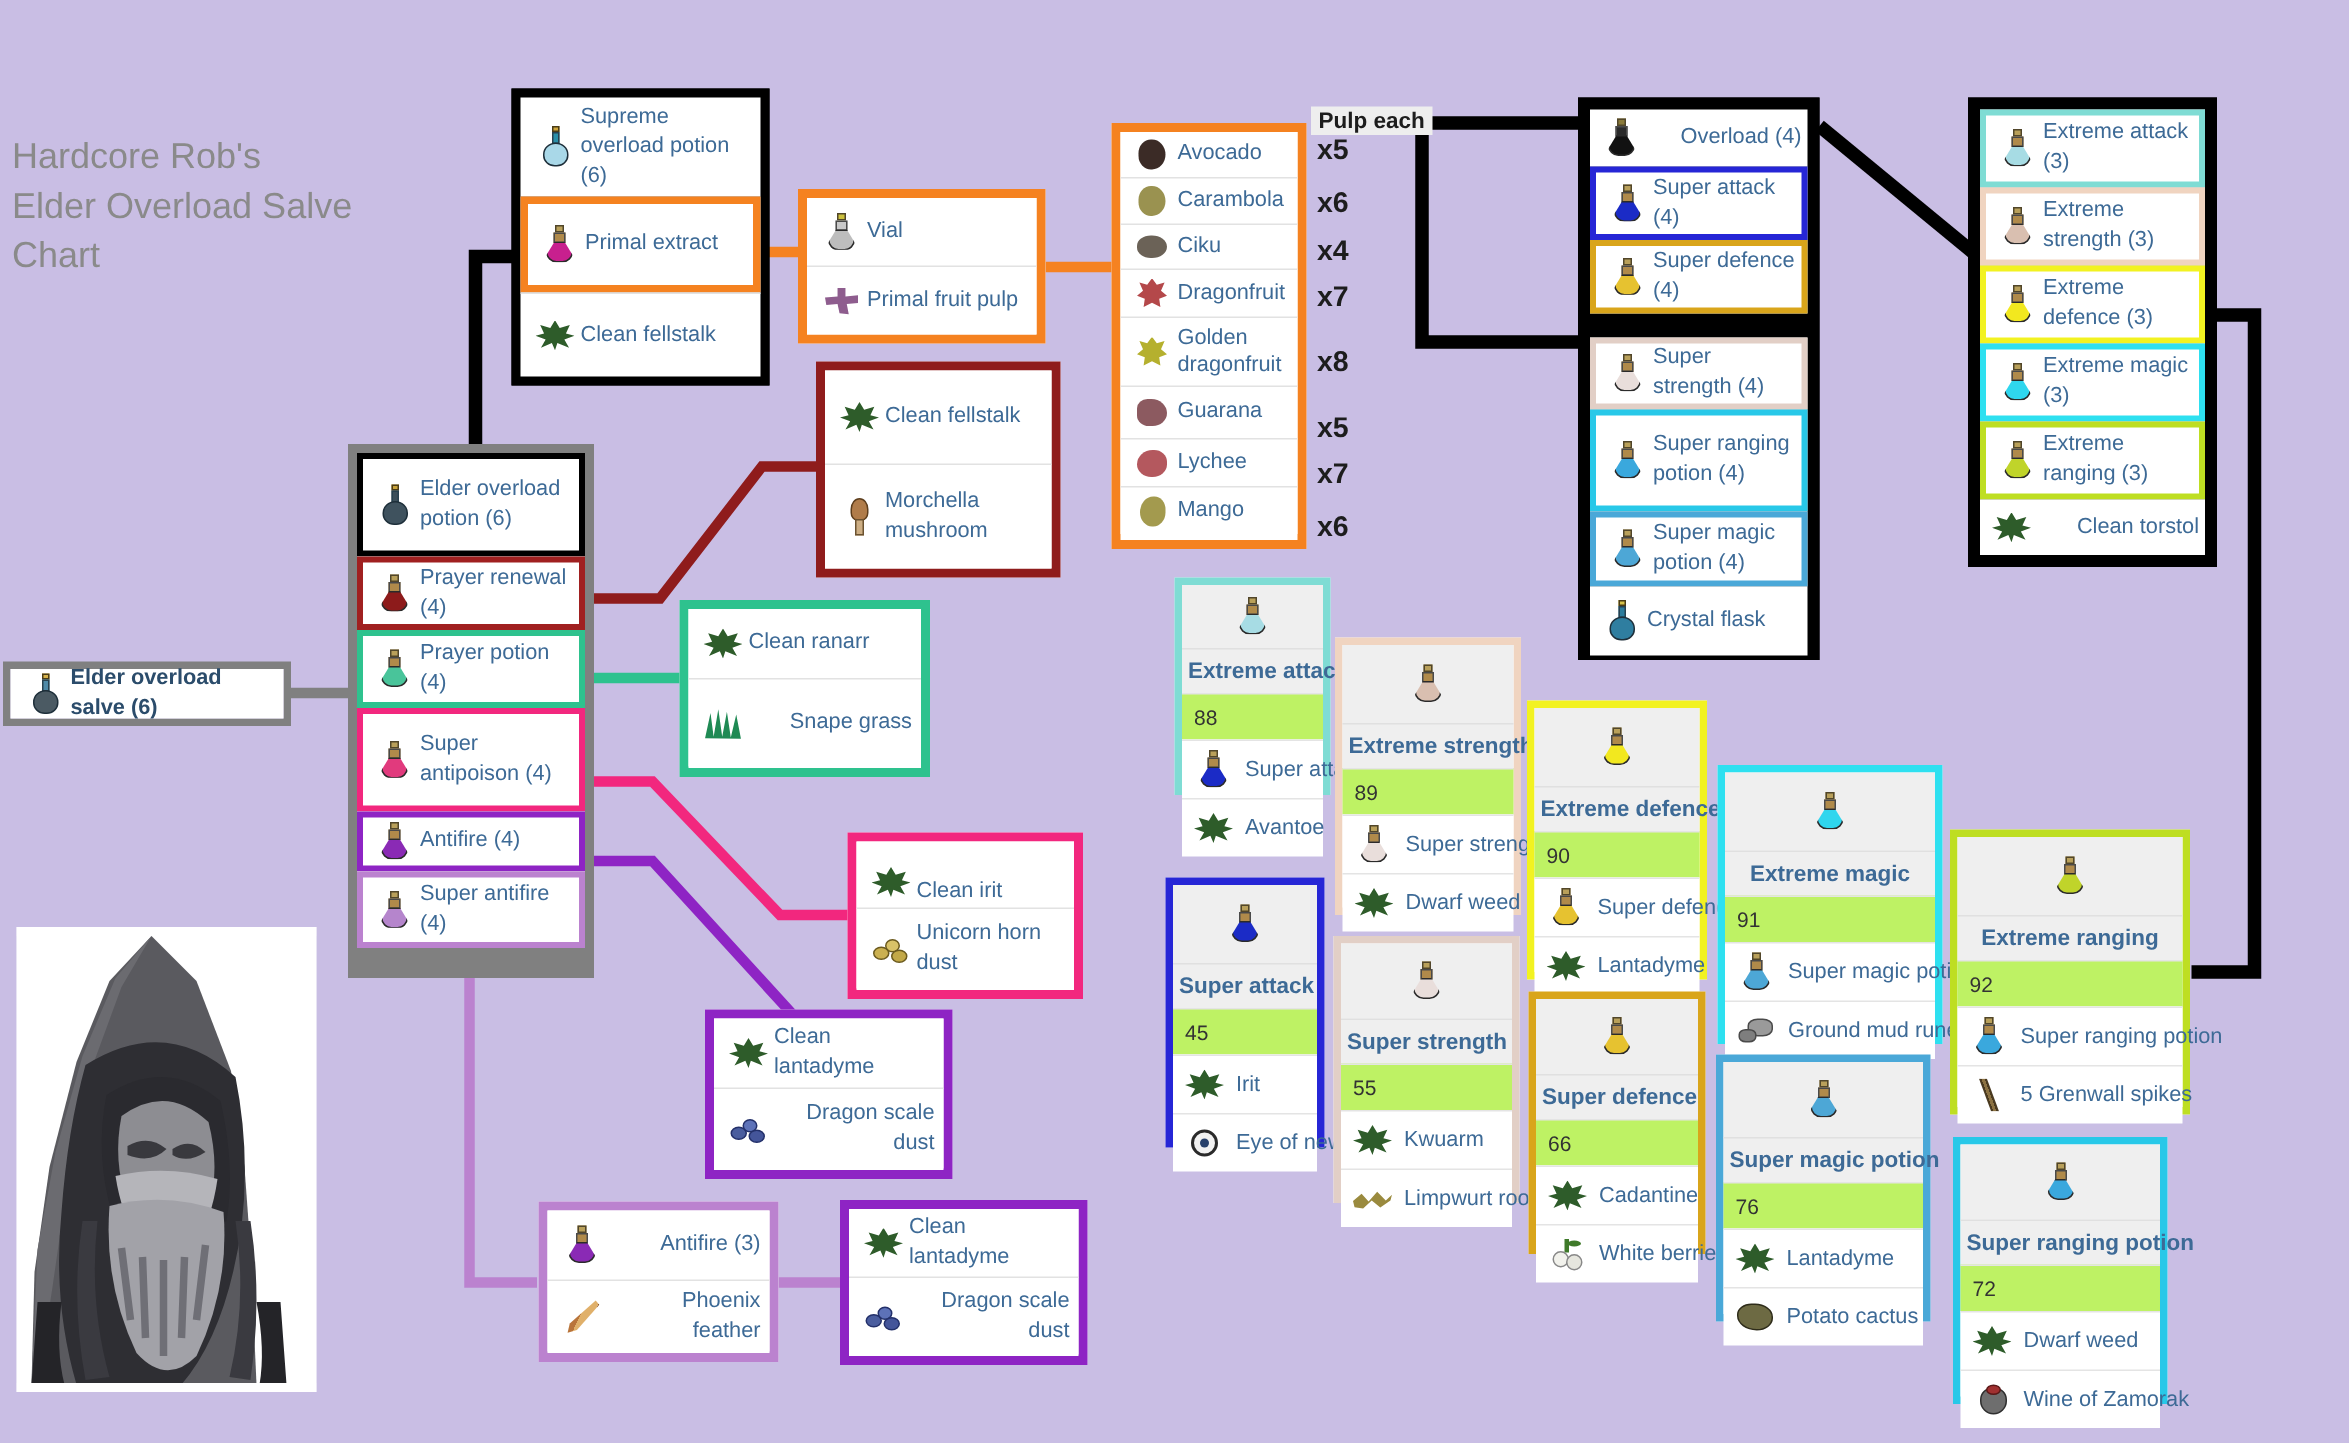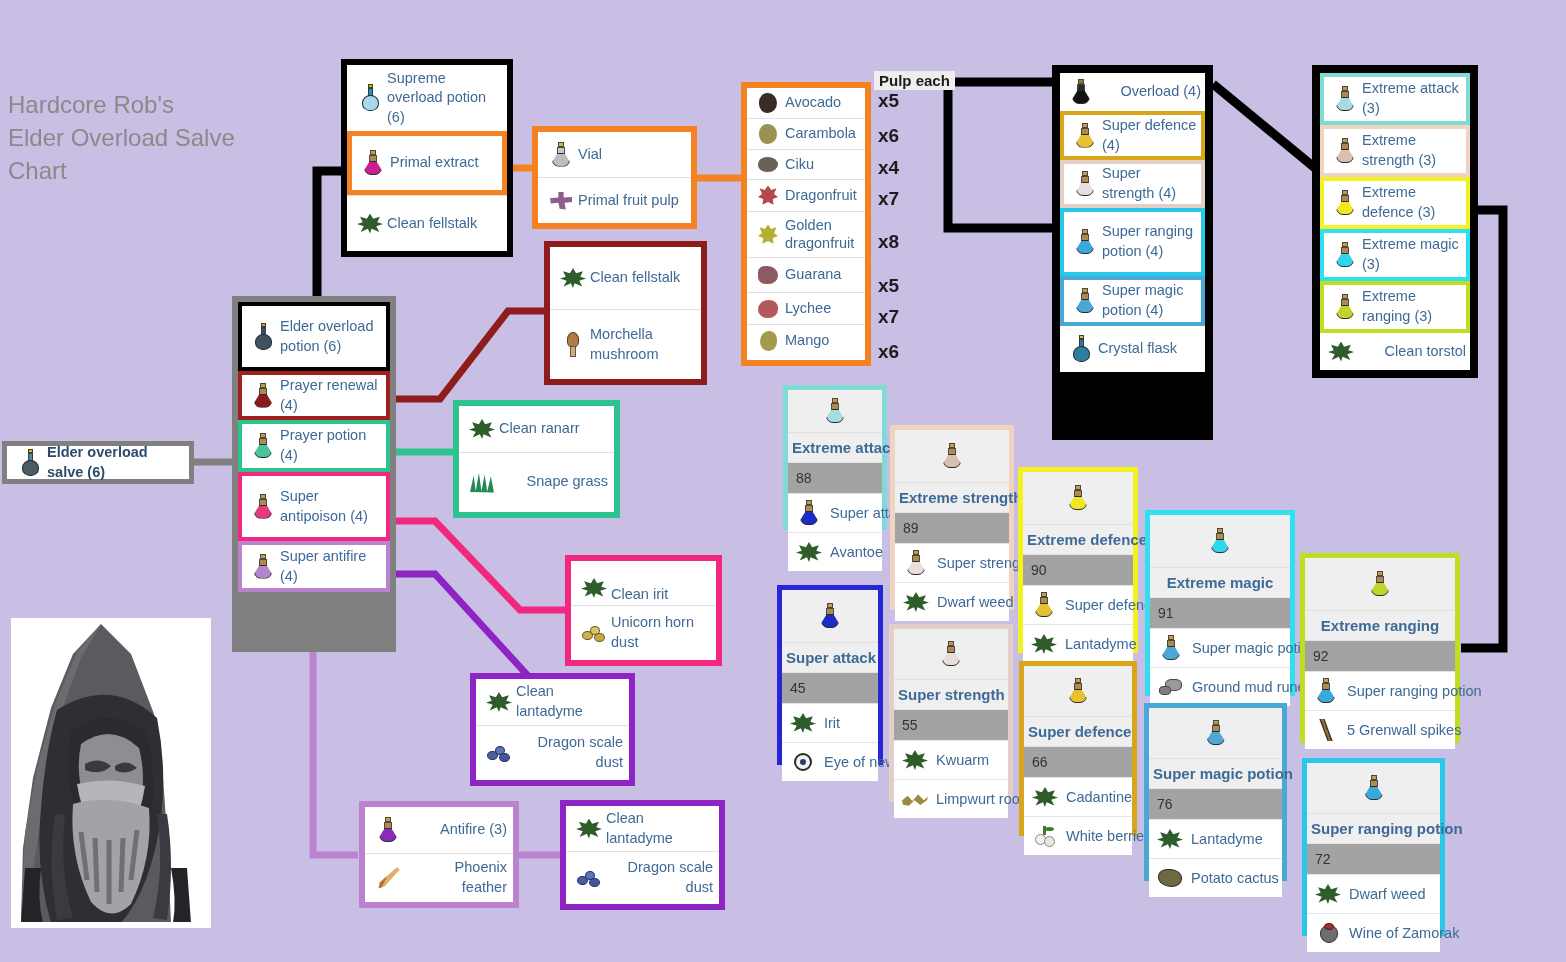--- a/index.html
+++ b/index.html
@@ -45,21 +45,21 @@
   .cactus{width:24px;height:18px;border-radius:40% 50% 45% 55%;background:#6d6a43;border:1px solid #2e2c1a;box-sizing:border-box;}
   .berries{width:24px;height:20px;position:relative;}
   .wine{width:22px;height:22px;position:relative;}
   .root{width:26px;height:16px;background:#9a8a3e;
         clip-path:polygon(0 60%,22% 30%,40% 62%,62% 22%,84% 58%,100% 34%,96% 58%,70% 88%,48% 58%,26% 92%,4% 86%);}
 
   
   .card{position:absolute;box-sizing:border-box;background:#fff;}
   .card .imgrow{background:#efefef;display:flex;align-items:center;justify-content:center;height:42px;}
   .card .title{background:#efefef;color:#3d6a96;font-weight:bold;font-size:15px;text-align:center;padding:6px 4px;border-top:1px solid #e0e0e0;white-space:nowrap;}
-  .card .lvl{color:#333;font-size:14px;padding:7px 8px;border-top:1px solid #e4e4e4;background:#a3a3a3;}
+  .card .lvl{color:#333;font-size:14px;padding:7px 8px;border-top:1px solid #e4e4e4;background:#bef264;}
   .card .ing{display:flex;align-items:center;gap:6px;color:#3d6a96;font-size:14.5px;padding:4px 6px;border-top:1px solid #e4e4e4;background:#fff;white-space:nowrap;}
   .card .ing .ic{width:30px;height:30px;display:flex;align-items:center;justify-content:center;flex:0 0 auto;}
 
   #title{position:absolute;left:8px;top:88px;color:#8a8a8a;font-size:24px;line-height:33px;white-space:pre-line;}
   #pulphdr{position:absolute;left:874px;top:71px;background:#eeeeee;color:#1d1d1d;font-weight:bold;font-size:15px;padding:1px 5px;}
   .pulpval{position:absolute;color:#1d1d1d;font-size:19px;font-weight:bold;}
 
   #portrait{position:absolute;left:11px;top:618px;width:200px;height:310px;background:#fff;overflow:hidden;}
   #portrait svg{display:block;}
 </style>
@@ -279,20 +279,30 @@
     <div class="row" style="height:69px;padding:0 4px;border:4px solid #f2277e;">
       <span class="ic">
         <span class="potion">
             <span class="cork"></span>
             <span class="neck" style="background:#b08a4a;"></span>
           <span class="body" style="background:#e13a7d;"></span>
           </span>
       </span>
       <span class="tx">Super antipoison (4)</span>
     </div>
+    <div class="row" style="height:40px;padding:0 4px;border:4px solid #8e24c4;">
+      <span class="ic">
+        <span class="potion">
+            <span class="cork"></span>
+            <span class="neck" style="background:#b08a4a;"></span>
+          <span class="body" style="background:#8a2ab5;"></span>
+          </span>
+      </span>
+      <span class="tx">Antifire (4)</span>
+    </div>
     <div class="row" style="height:51px;padding:0 4px;border:4px solid #bb82cf;">
       <span class="ic">
         <span class="potion">
             <span class="cork"></span>
             <span class="neck" style="background:#b08a4a;"></span>
           <span class="body" style="background:#b585cc;"></span>
           </span>
       </span>
       <span class="tx">Super antifire (4)</span>
     </div>
@@ -411,31 +421,41 @@
     <div class="row" style="height:38px;padding:0 4px;">
       <span class="ic">
         <span class="potion">
             <span class="cork" style="background:#8a7a3a;"></span>
             <span class="neck" style="background:#2a2a2a;"></span>
           <span class="body" style="background:#121212;"></span>
           </span>
       </span>
       <span class="tx" style="text-align:right;">Overload (4)</span>
     </div>
+    <div class="row" style="height:49px;padding:0 4px;border:4px solid #2626d6;">
+      <span class="ic">
+        <span class="potion">
+            <span class="cork"></span>
+            <span class="neck" style="background:#b08a4a;"></span>
+          <span class="body" style="background:#1b2bc6;"></span>
+          </span>
+      </span>
+      <span class="tx">Super attack (4)</span>
+    </div>
     <div class="row" style="height:49px;padding:0 4px;border:4px solid #d9a51b;">
       <span class="ic">
         <span class="potion">
             <span class="cork"></span>
             <span class="neck" style="background:#b08a4a;"></span>
           <span class="body" style="background:#e6c230;"></span>
           </span>
       </span>
       <span class="tx">Super defence (4)</span>
     </div>
-    <div class="row" style="height:48px;padding:0 4px;border:4px solid #e2cfc6;">
+    <div class="row" style="height:48px;padding:0 4px;border:4px solid #e2cfc6;margin-top:16px;">
       <span class="ic">
         <span class="potion">
             <span class="cork"></span>
             <span class="neck" style="background:#b08a4a;"></span>
           <span class="body" style="background:#e9dedb;"></span>
           </span>
       </span>
       <span class="tx">Super strength (4)</span>
     </div>
     <div class="row" style="height:68px;padding:0 4px;border:4px solid #28c8e8;">

